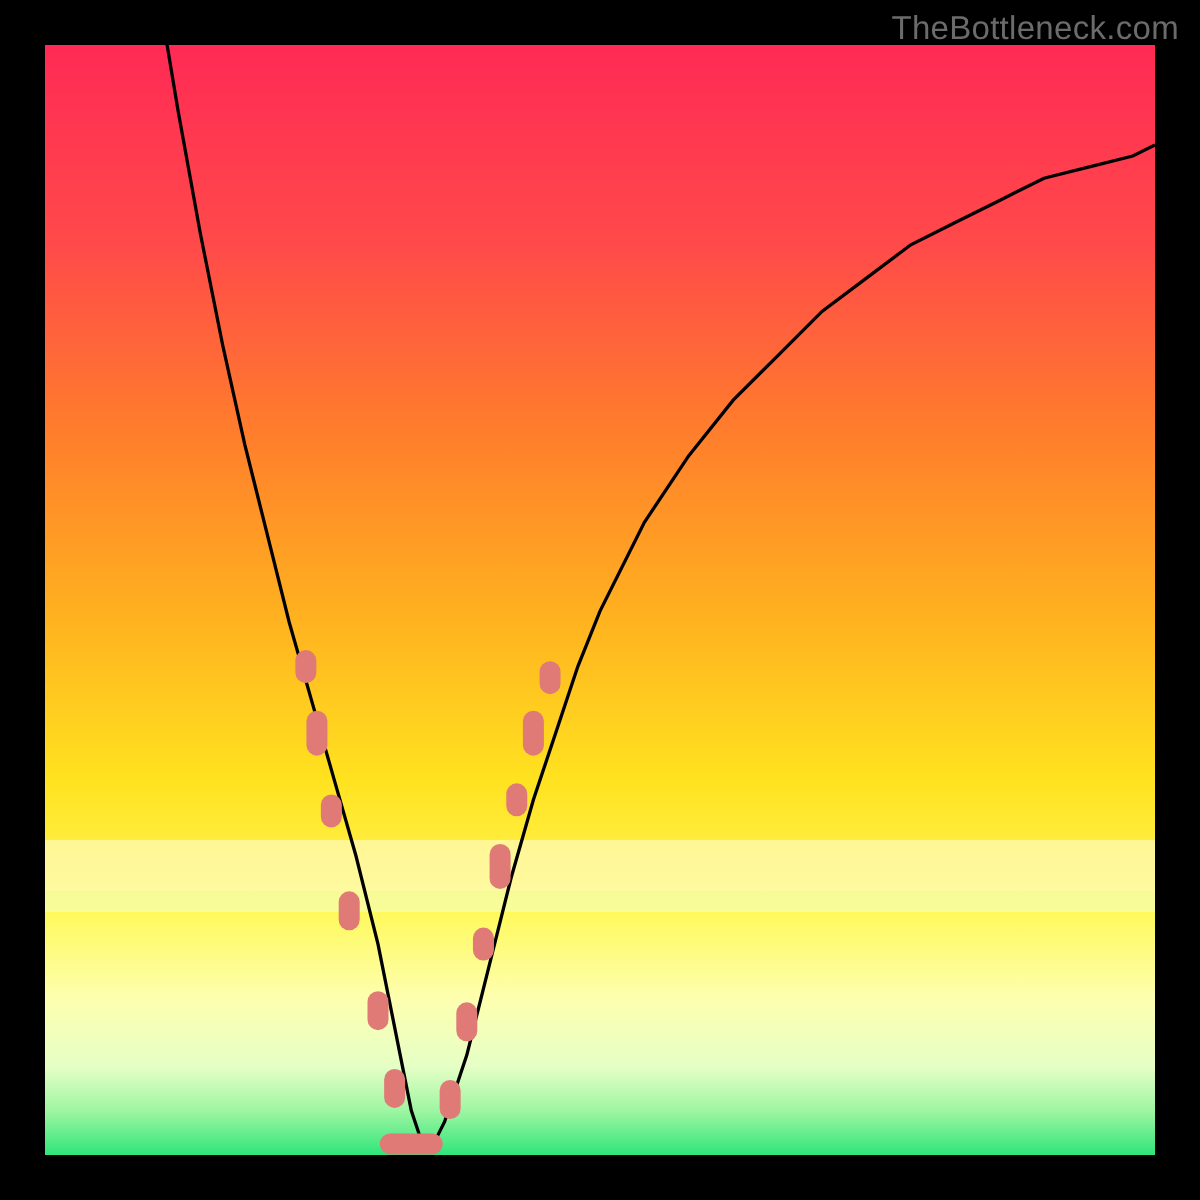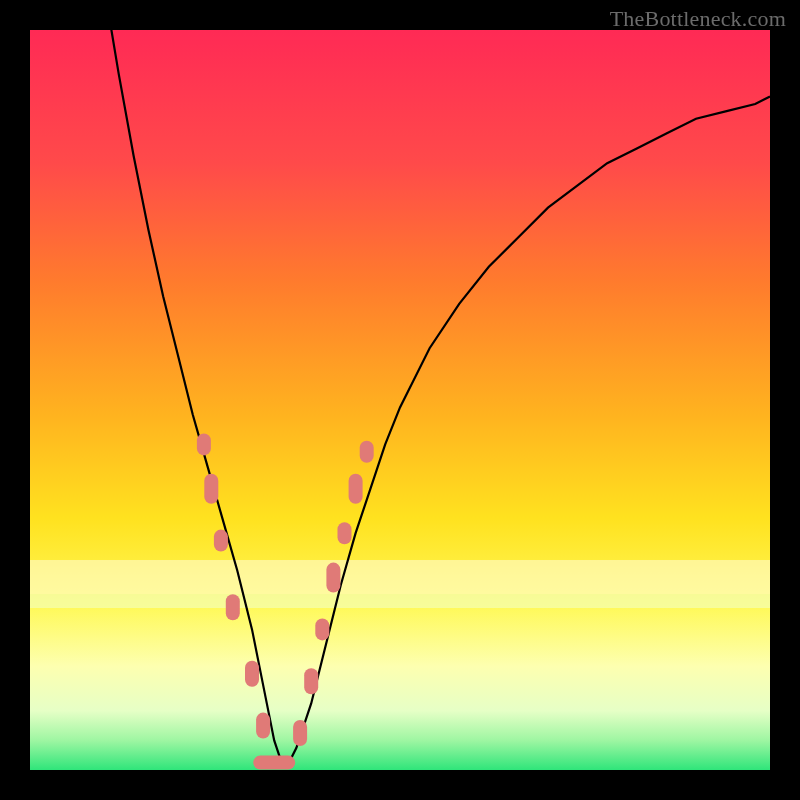--- a/index.html
+++ b/index.html
@@ -11,21 +11,20 @@
     overflow: hidden;
     font-family: Arial, Helvetica, sans-serif;
   }
   .frame {
     position: absolute;
     left: 0;
     top: 0;
     width: 800px;
     height: 800px;
     background: #000;
-    font-family: Liberation Serif, serif;
   }
   .plot-area {
     position: absolute;
     left: 30px;
     top: 30px;
     width: 740px;
     height: 740px;
     overflow: hidden;
   }
   .bg-gradient {

